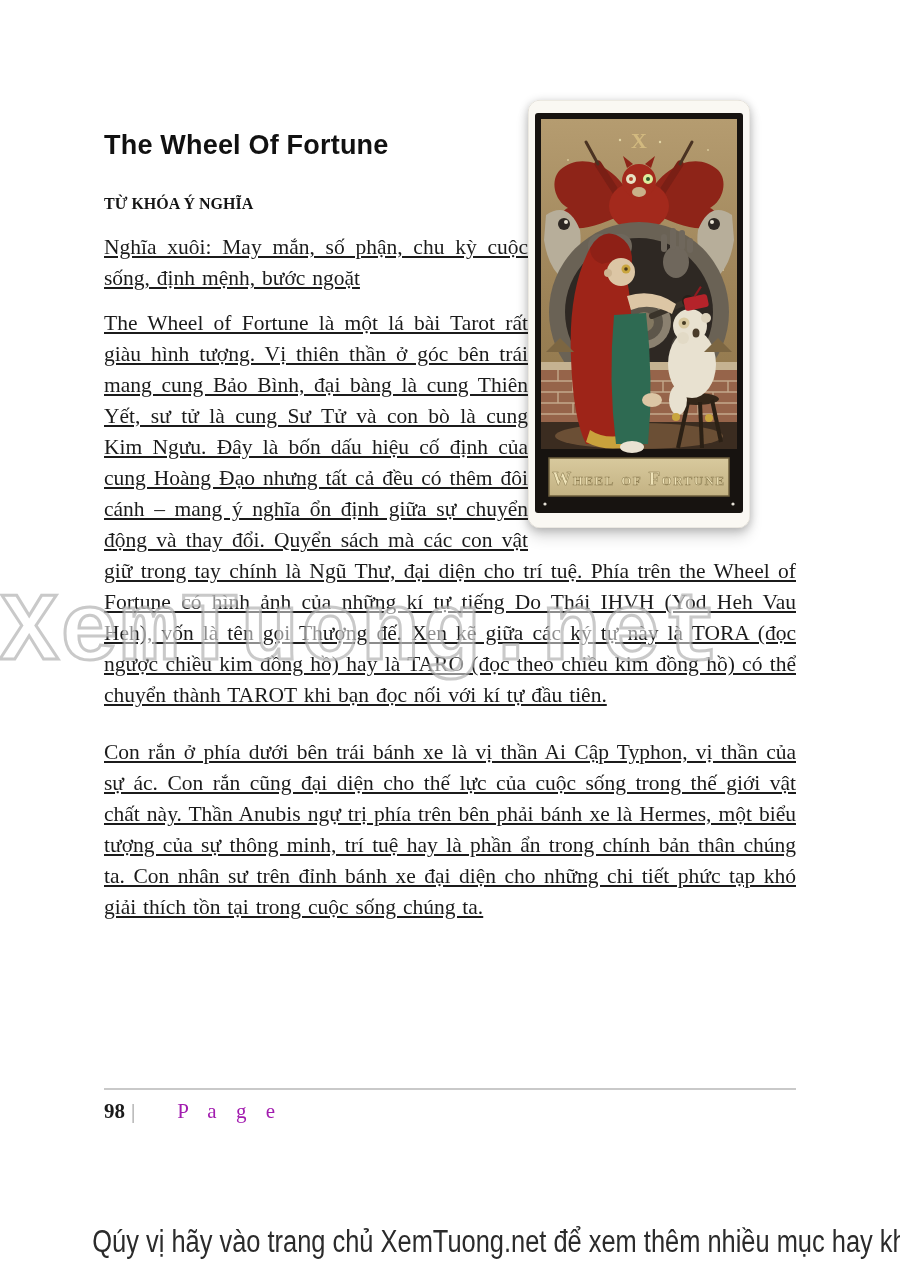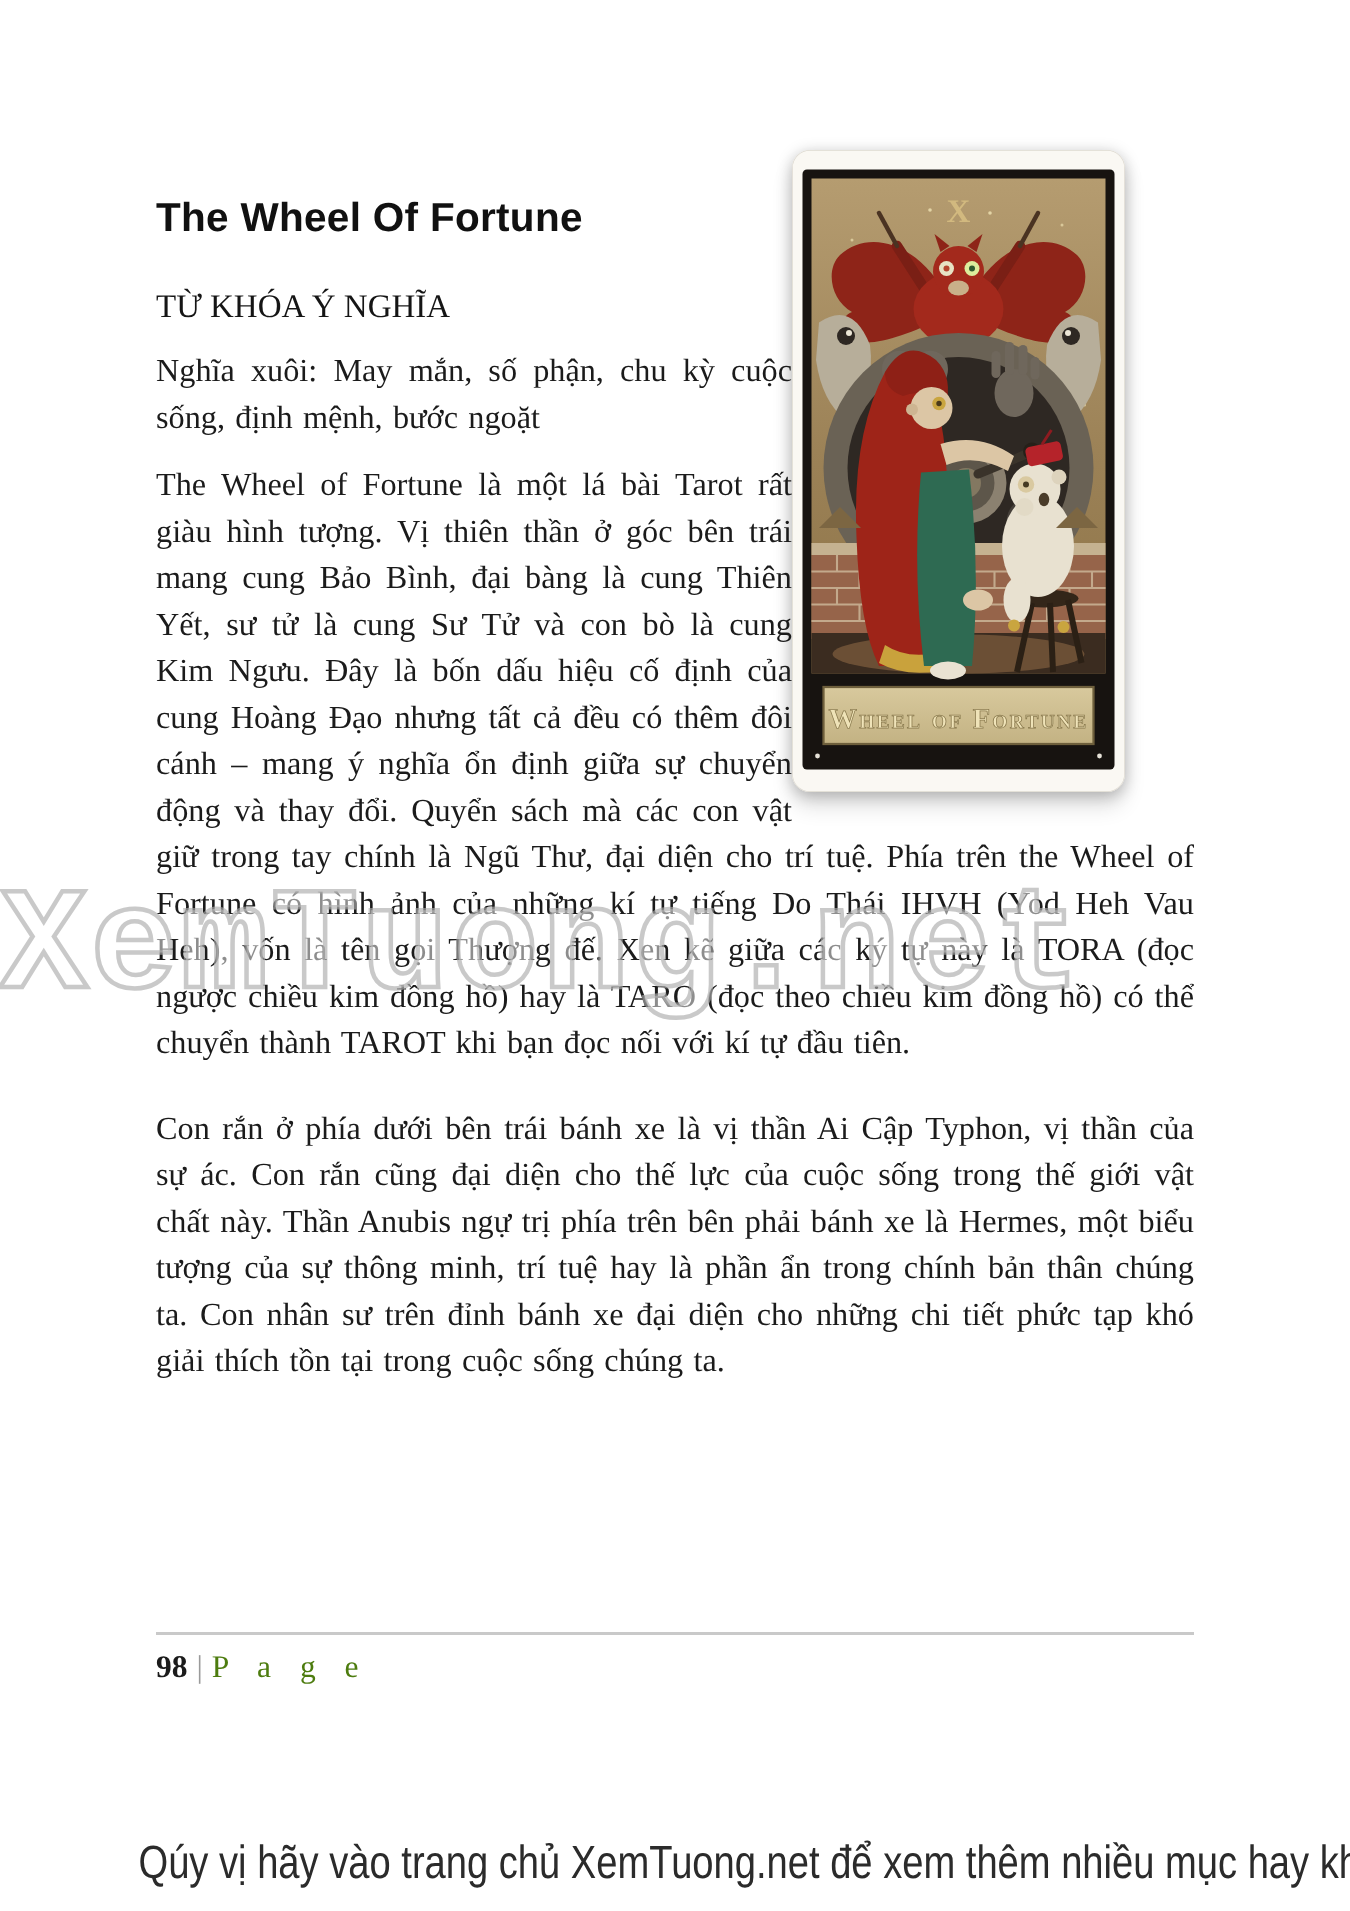--- a/index.html
+++ b/index.html
@@ -34,33 +34,34 @@
     padding-top: 28px;
     font-family: Liberation Sans, sans-serif;
     font-weight: bold;
     font-size: 27px;
     line-height: 34px;
     letter-spacing: 0.2px;
     color: #111;
   }
   h2.heading {
     font-family: "Liberation Serif", serif;
-    font-weight: normal;
-    font-size: 22px;
+    font-weight: bold;
+    font-size: 16px;
     line-height: 28px;
     color: #151515;
   }
   h2.h-kw   { padding-top: 28px; }
   h2.h-desc { padding-top: 12px; }
   p.body-text {
     padding-top: 14px;
     font-size: 21.5px;
     line-height: 31px;
     word-spacing: 1.5px;
     text-align: justify;
+    text-decoration: underline;
   }
   p.p-desc2 { padding-top: 26px; }
   .watermark {
     position: absolute;
     top: 568px; left: 0; right: 0;
     z-index: 5;
     text-align: left;
     font-family: Liberation Mono, monospace;
     font-weight: bold;
     font-size: 97px;
@@ -73,21 +74,21 @@
   }
   .page-footer {
     position: absolute;
     top: 1088px; left: 104px; right: 104px;
     border-top: 2px solid #c9c9c9;
     padding-top: 9px;
     font-size: 21px;
   }
   .page-footer .num { font-weight: bold; color: #1b1b1b; }
   .page-footer .sep { color: #9a9a9a; padding: 0 6px; }
-  .page-footer .word { color: #4d7c0f; letter-spacing: 7px; }
+  .page-footer .word { color: #a21caf; letter-spacing: 7px; margin-left: 36px; }
   .bottom-banner {
     position: absolute;
     top: 1224px; left: 0; right: 0;
     text-align: center;
   }
   .bottom-banner .txt {
     display: inline-block;
     font-family: "Liberation Sans", sans-serif;
     font-size: 31px;
     color: #2b2b2b;

